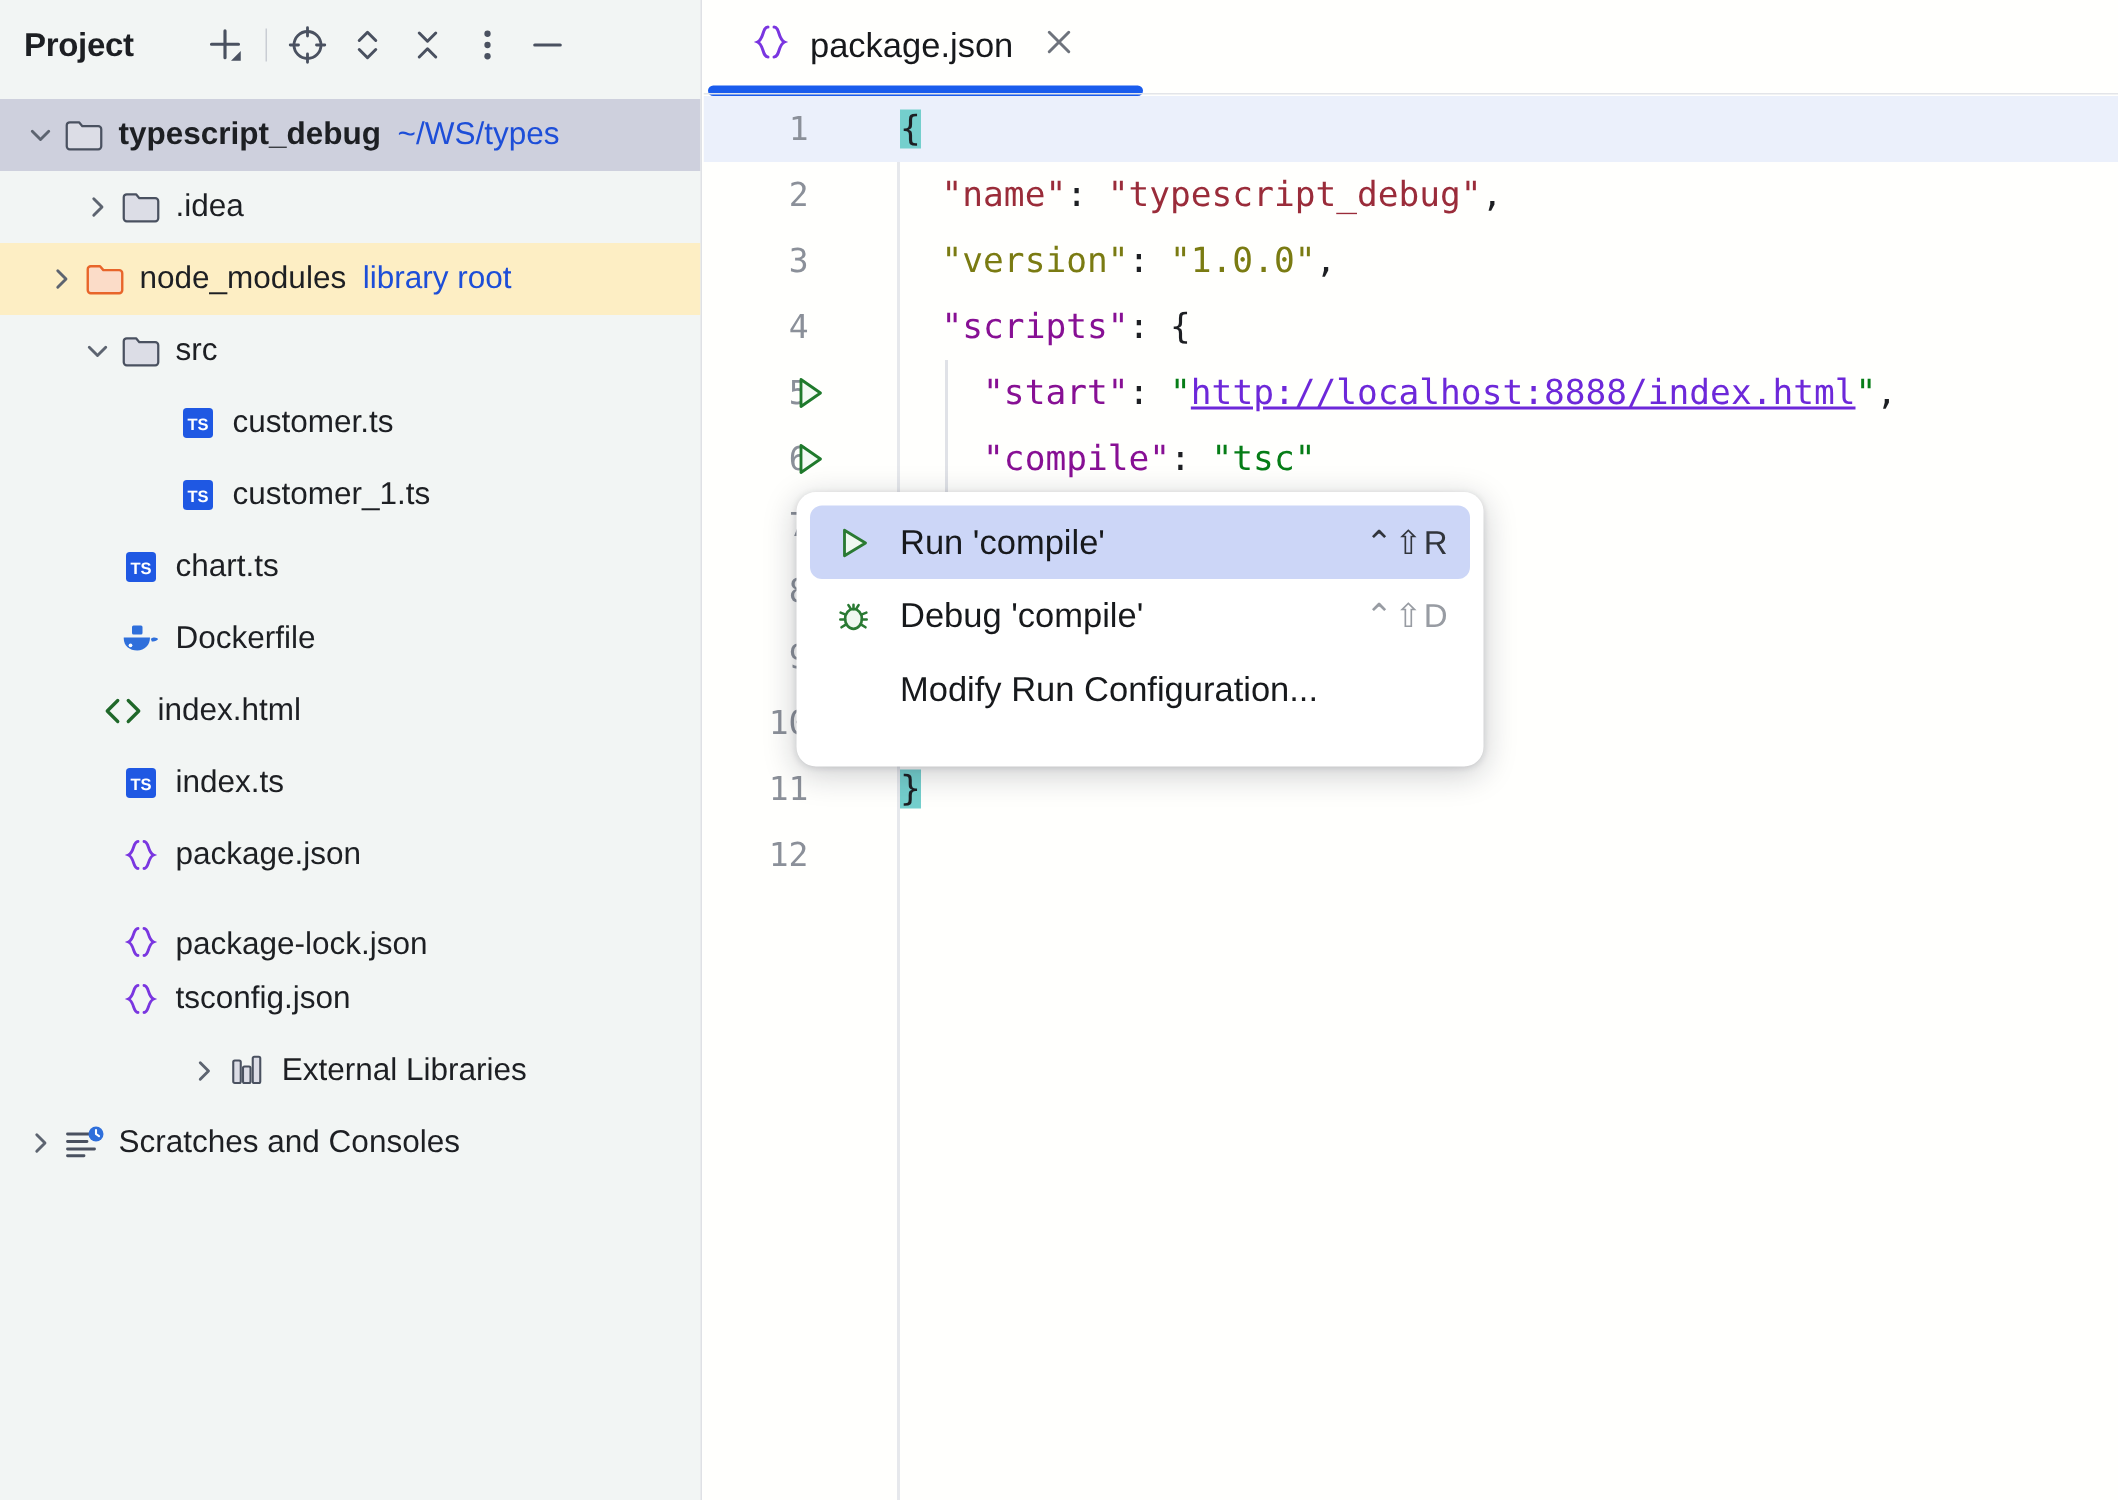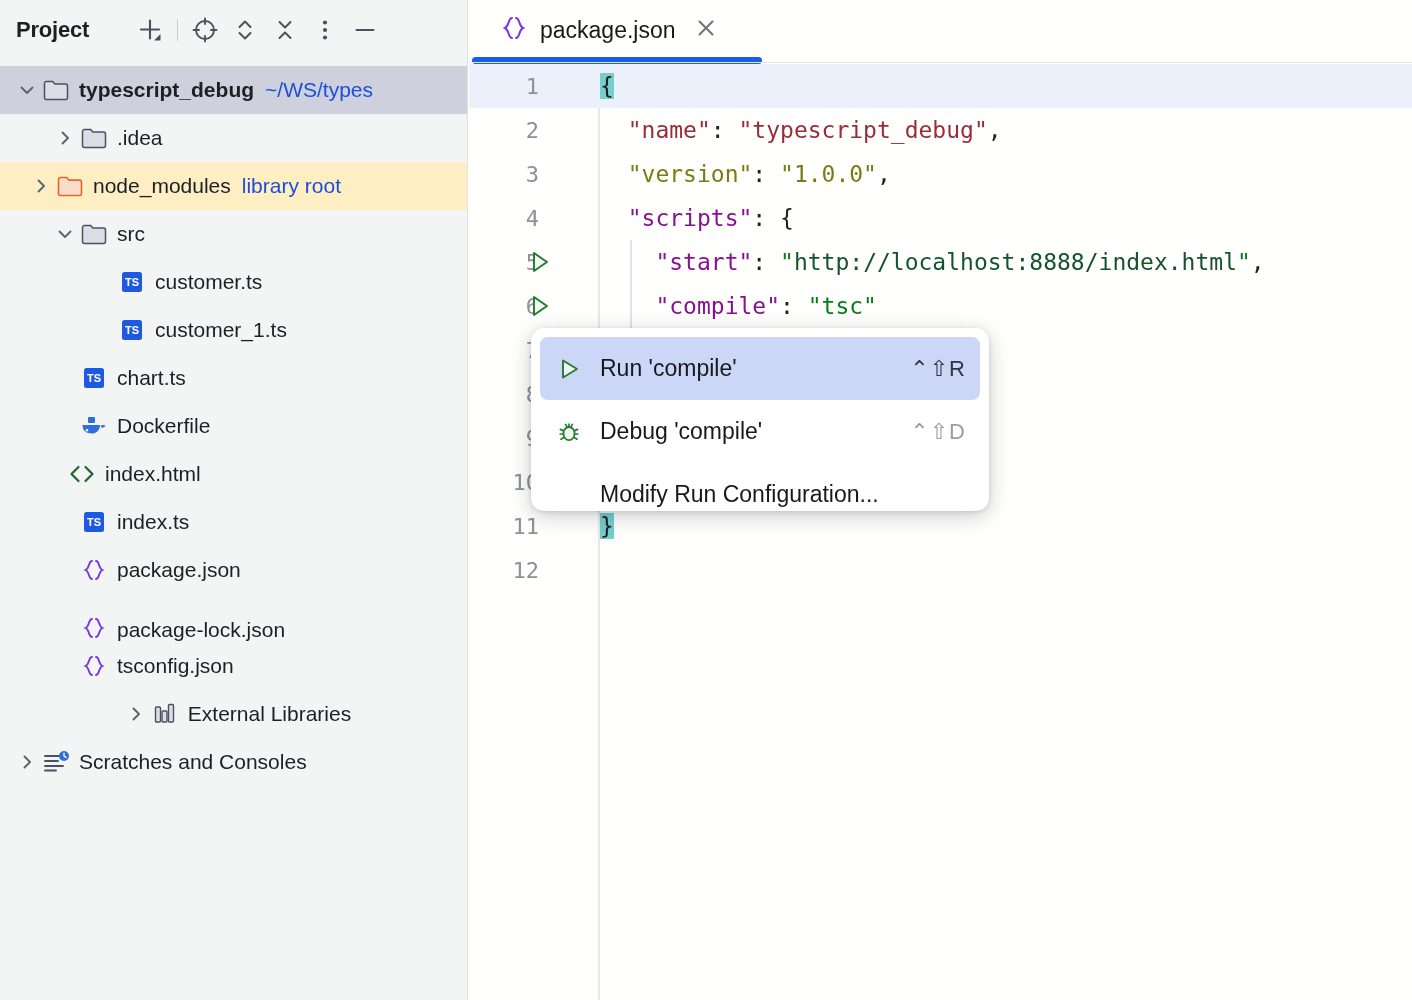--- a/index.html
+++ b/index.html
@@ -113,33 +113,33 @@
   .codetext {
     font-family: "DejaVu Sans Mono", monospace;
     font-size: 23px; white-space: pre; line-height: 44px;
     padding-left: 2px;
   }
   .k-prop   { color: #871094; }
   .k-str    { color: #067d17; }
   .k-red    { color: #9a2c3a; }
   .k-olive  { color: #7a7b12; }
   .k-punc   { color: #1d1f23; }
-  .k-link   { color: #14532d; cursor: pointer; }
+  .k-link   { color: #6d28d9; text-decoration: underline; cursor: pointer; }
   .brace-hl { background: #74cfcd; }
 
   
   #popup {
     position: absolute; left: 531px; top: 328px;
     width: 458px; height: 183px;
     background: #ffffff; border-radius: 13px;
     box-shadow: 0 5px 22px rgba(20,25,40,.22), 0 1px 4px rgba(20,25,40,.13);
     padding: 9px 9px; z-index: 40;
   }
   .menu-item {
-    height: 63px; display: flex; align-items: center;
+    height: 49px; display: flex; align-items: center;
     border-radius: 8px; padding: 0 14px; cursor: pointer;
   }
   .menu-item.sel { background: #ccd6f7; }
   .mi-icon {
     width: 30px; flex: 0 0 30px; display: flex;
     align-items: center; justify-content: center; margin-right: 16px;
   }
   .mi-icon.blank { visibility: hidden; }
   .mi-label { font-size: 23px; color: #17191c; flex: 1; }
   .mi-short {

